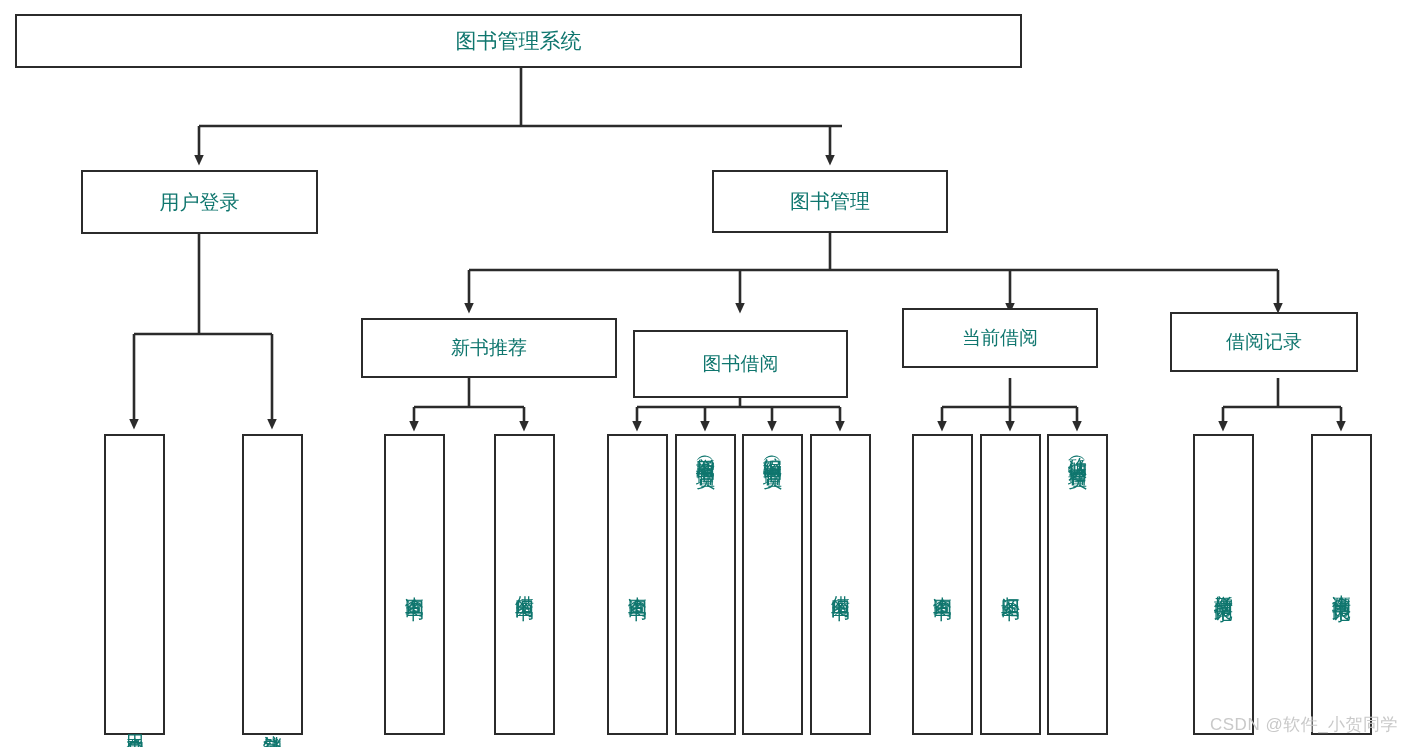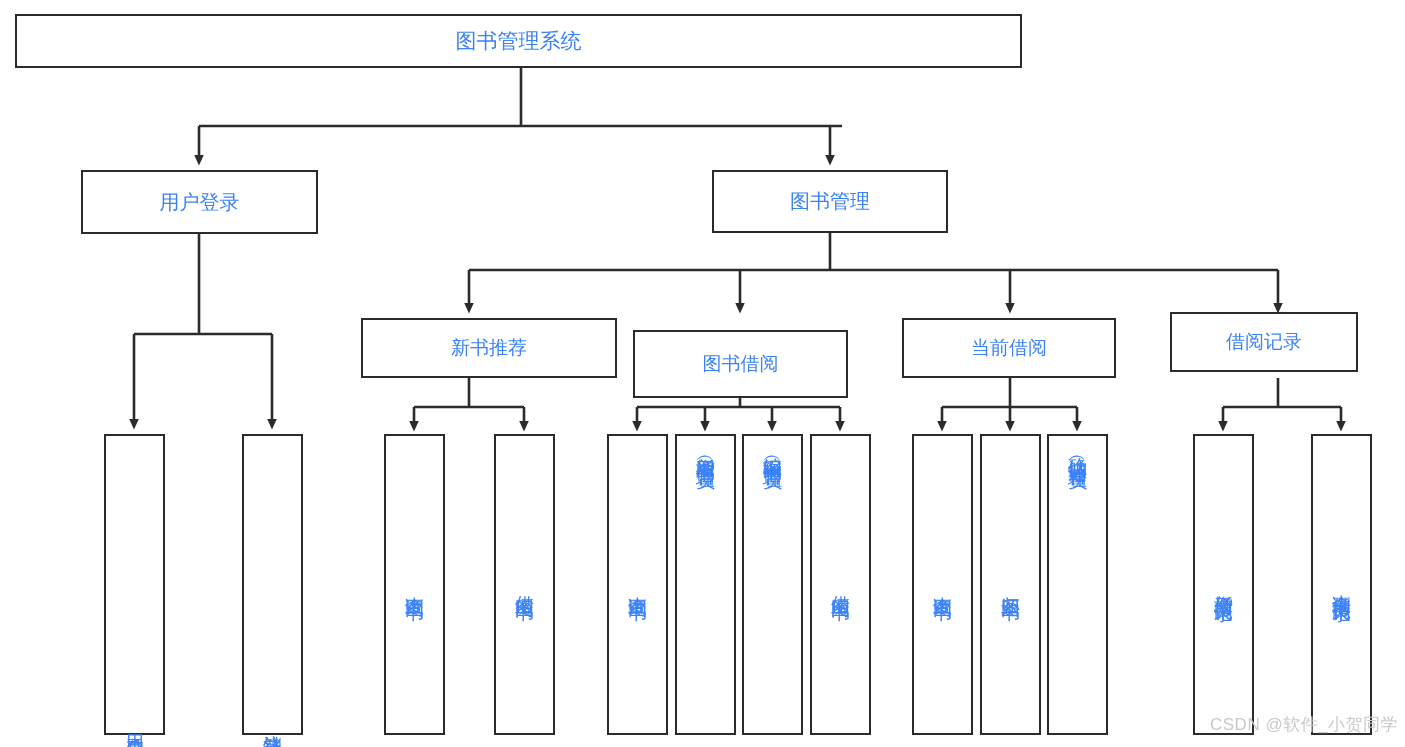--- a/index.html
+++ b/index.html
@@ -24,21 +24,21 @@
     pointer-events: none;
   }
   .node {
     position: absolute;
     box-sizing: border-box;
     background: #ffffff;
     border: 2px solid #2b2b2b;
     display: flex;
     align-items: center;
     justify-content: center;
-    color: #3b82f6;
+    color: #0f766e;
   }
   .node-root {
     font-size: 21px;
   }
   .node-l1 {
     font-size: 20px;
   }
   .node-l2 {
     font-size: 19px;
   }
@@ -136,21 +136,21 @@
   <div class="node node-l1" style="left:712px; top:170px; width:236px; height:63px;">
     <span>图书管理</span>
   </div>
 
   <div class="node node-l2" style="left:361px; top:318px; width:256px; height:60px;">
     <span>新书推荐</span>
   </div>
   <div class="node node-l2" style="left:633px; top:330px; width:215px; height:68px;">
     <span>图书借阅</span>
   </div>
-  <div class="node node-l2" style="left:902px; top:318px; width:214px; height:60px;">
+  <div class="node node-l2" style="left:902px; top:308px; width:196px; height:60px;">
     <span>当前借阅</span>
   </div>
   <div class="node node-l2" style="left:1170px; top:312px; width:188px; height:60px;">
     <span>借阅记录</span>
   </div>
 
   <div class="node node-leaf leaf-bottom" style="left:104px; top:434px; width:61px; height:301px;">
     <span class="vtext">用户登录</span>
   </div>
   <div class="node node-leaf leaf-bottom" style="left:242px; top:434px; width:61px; height:301px;">

